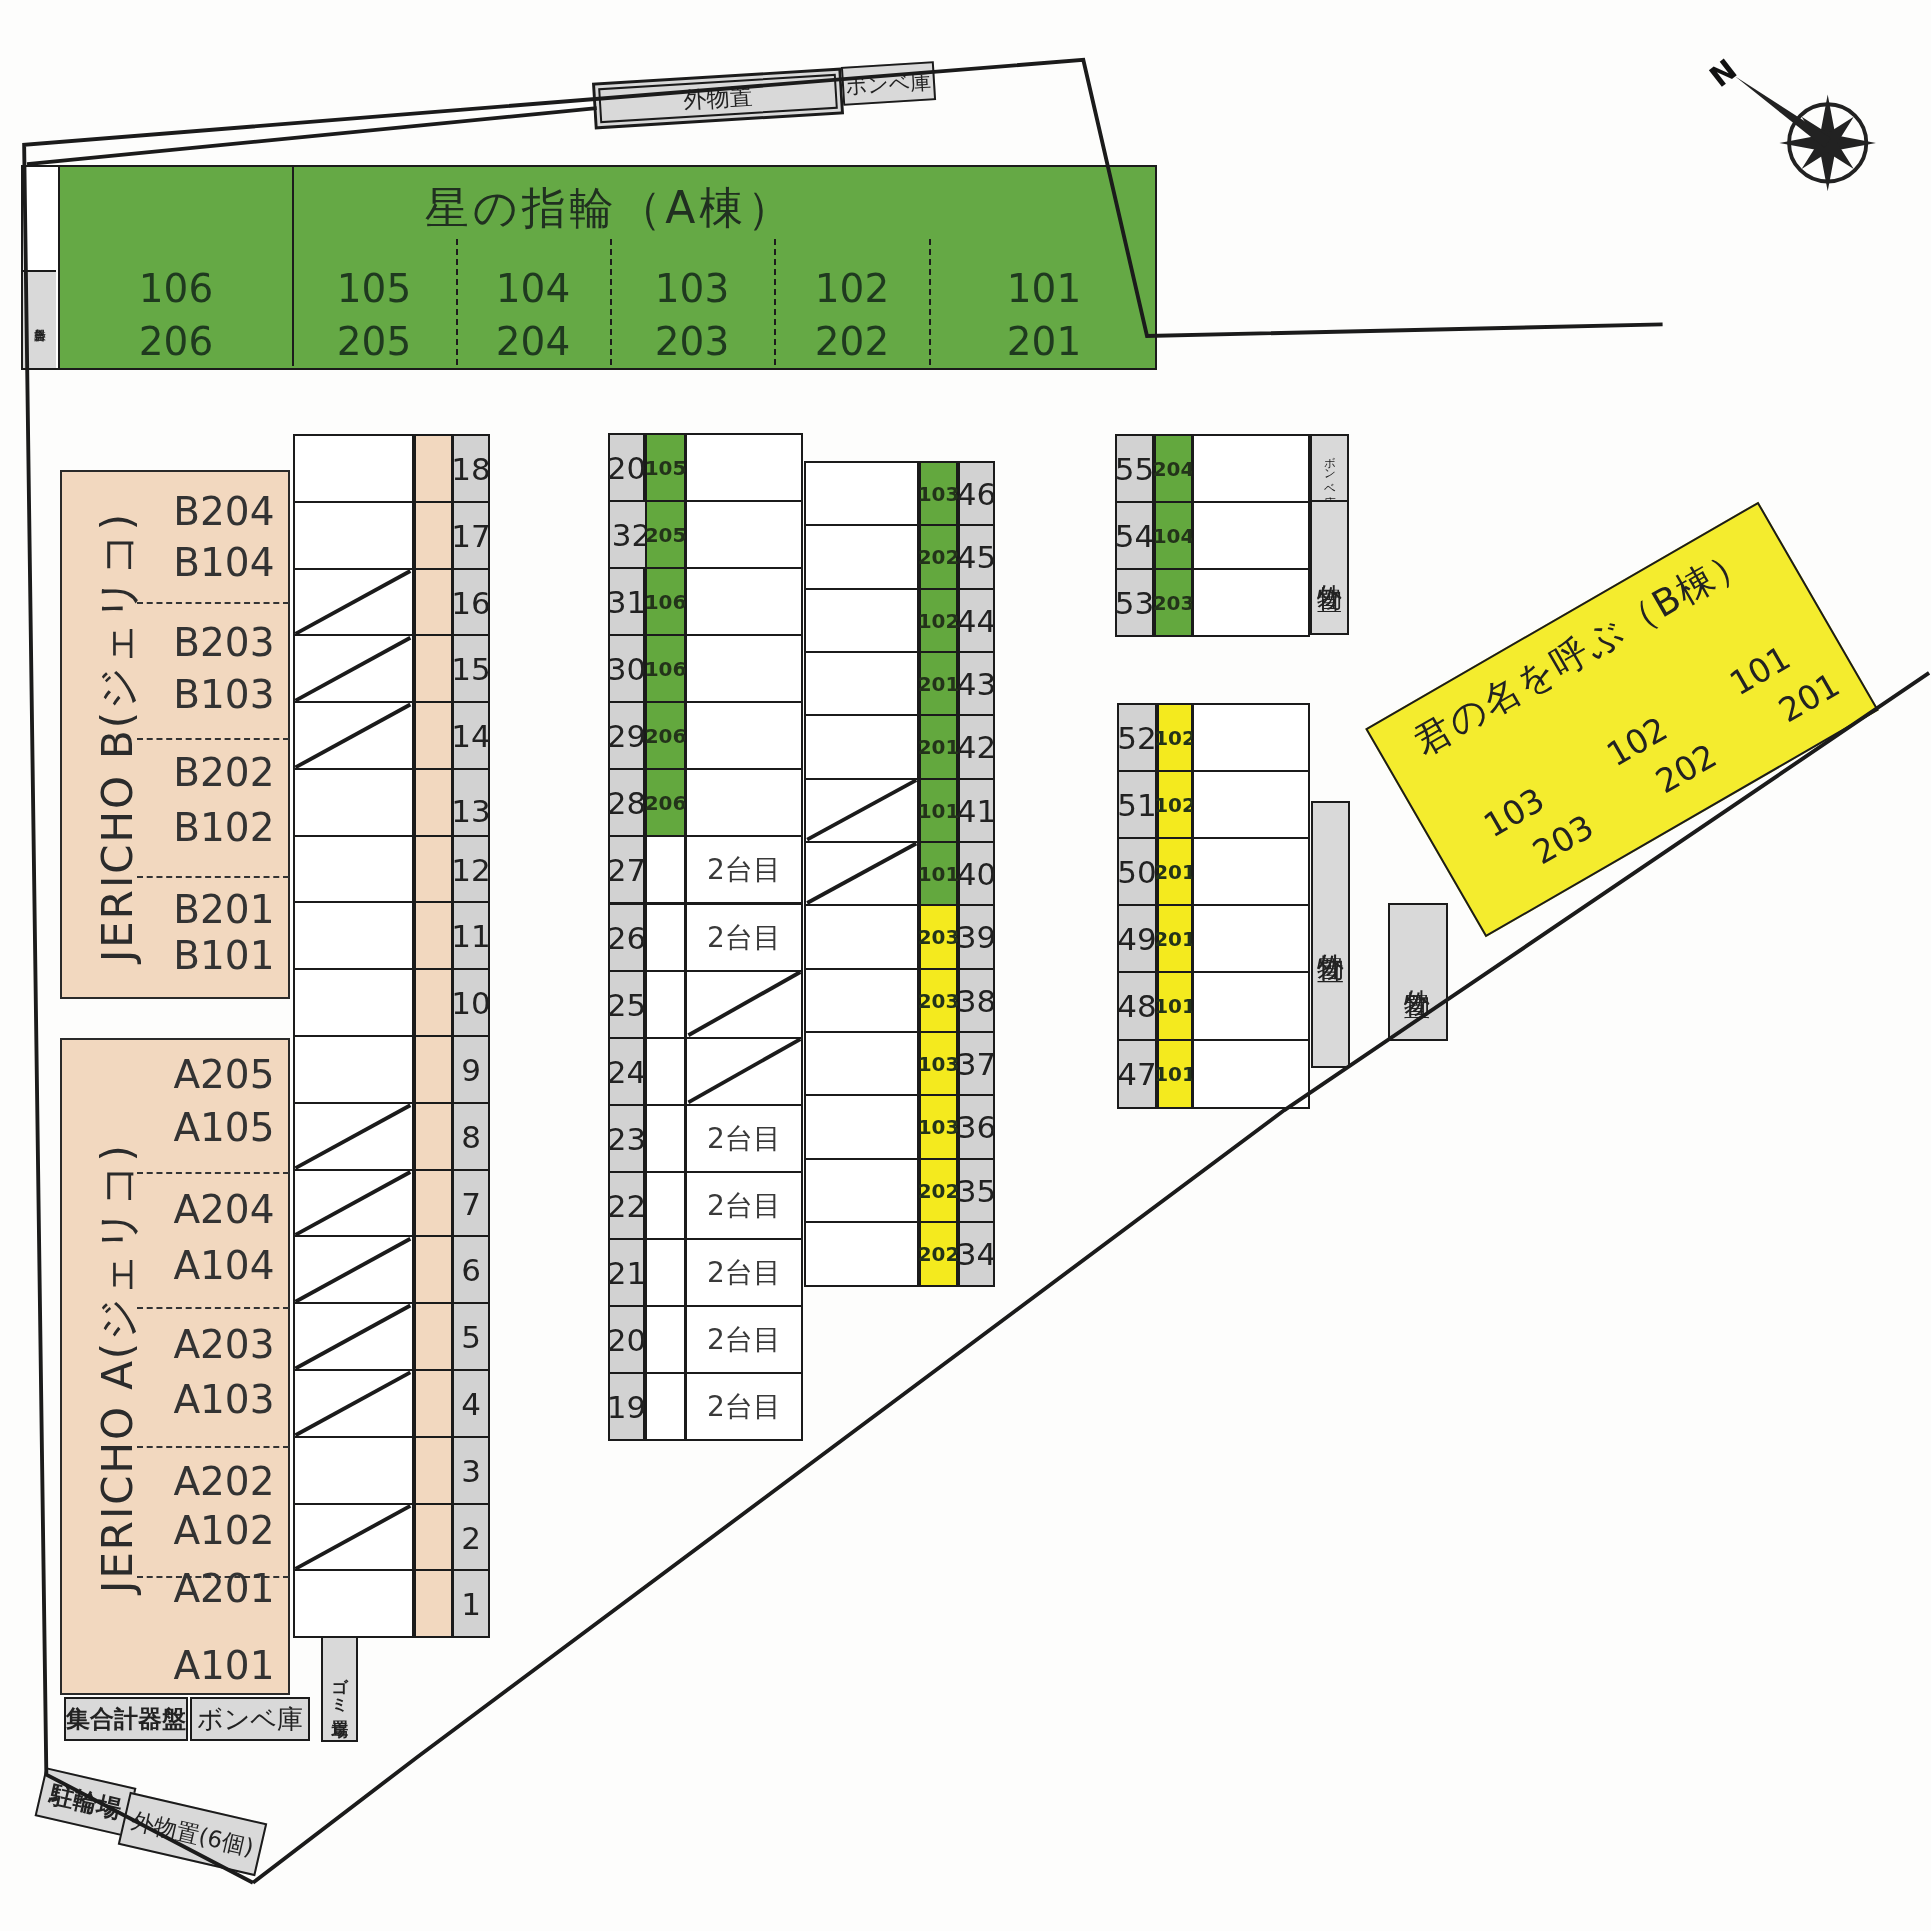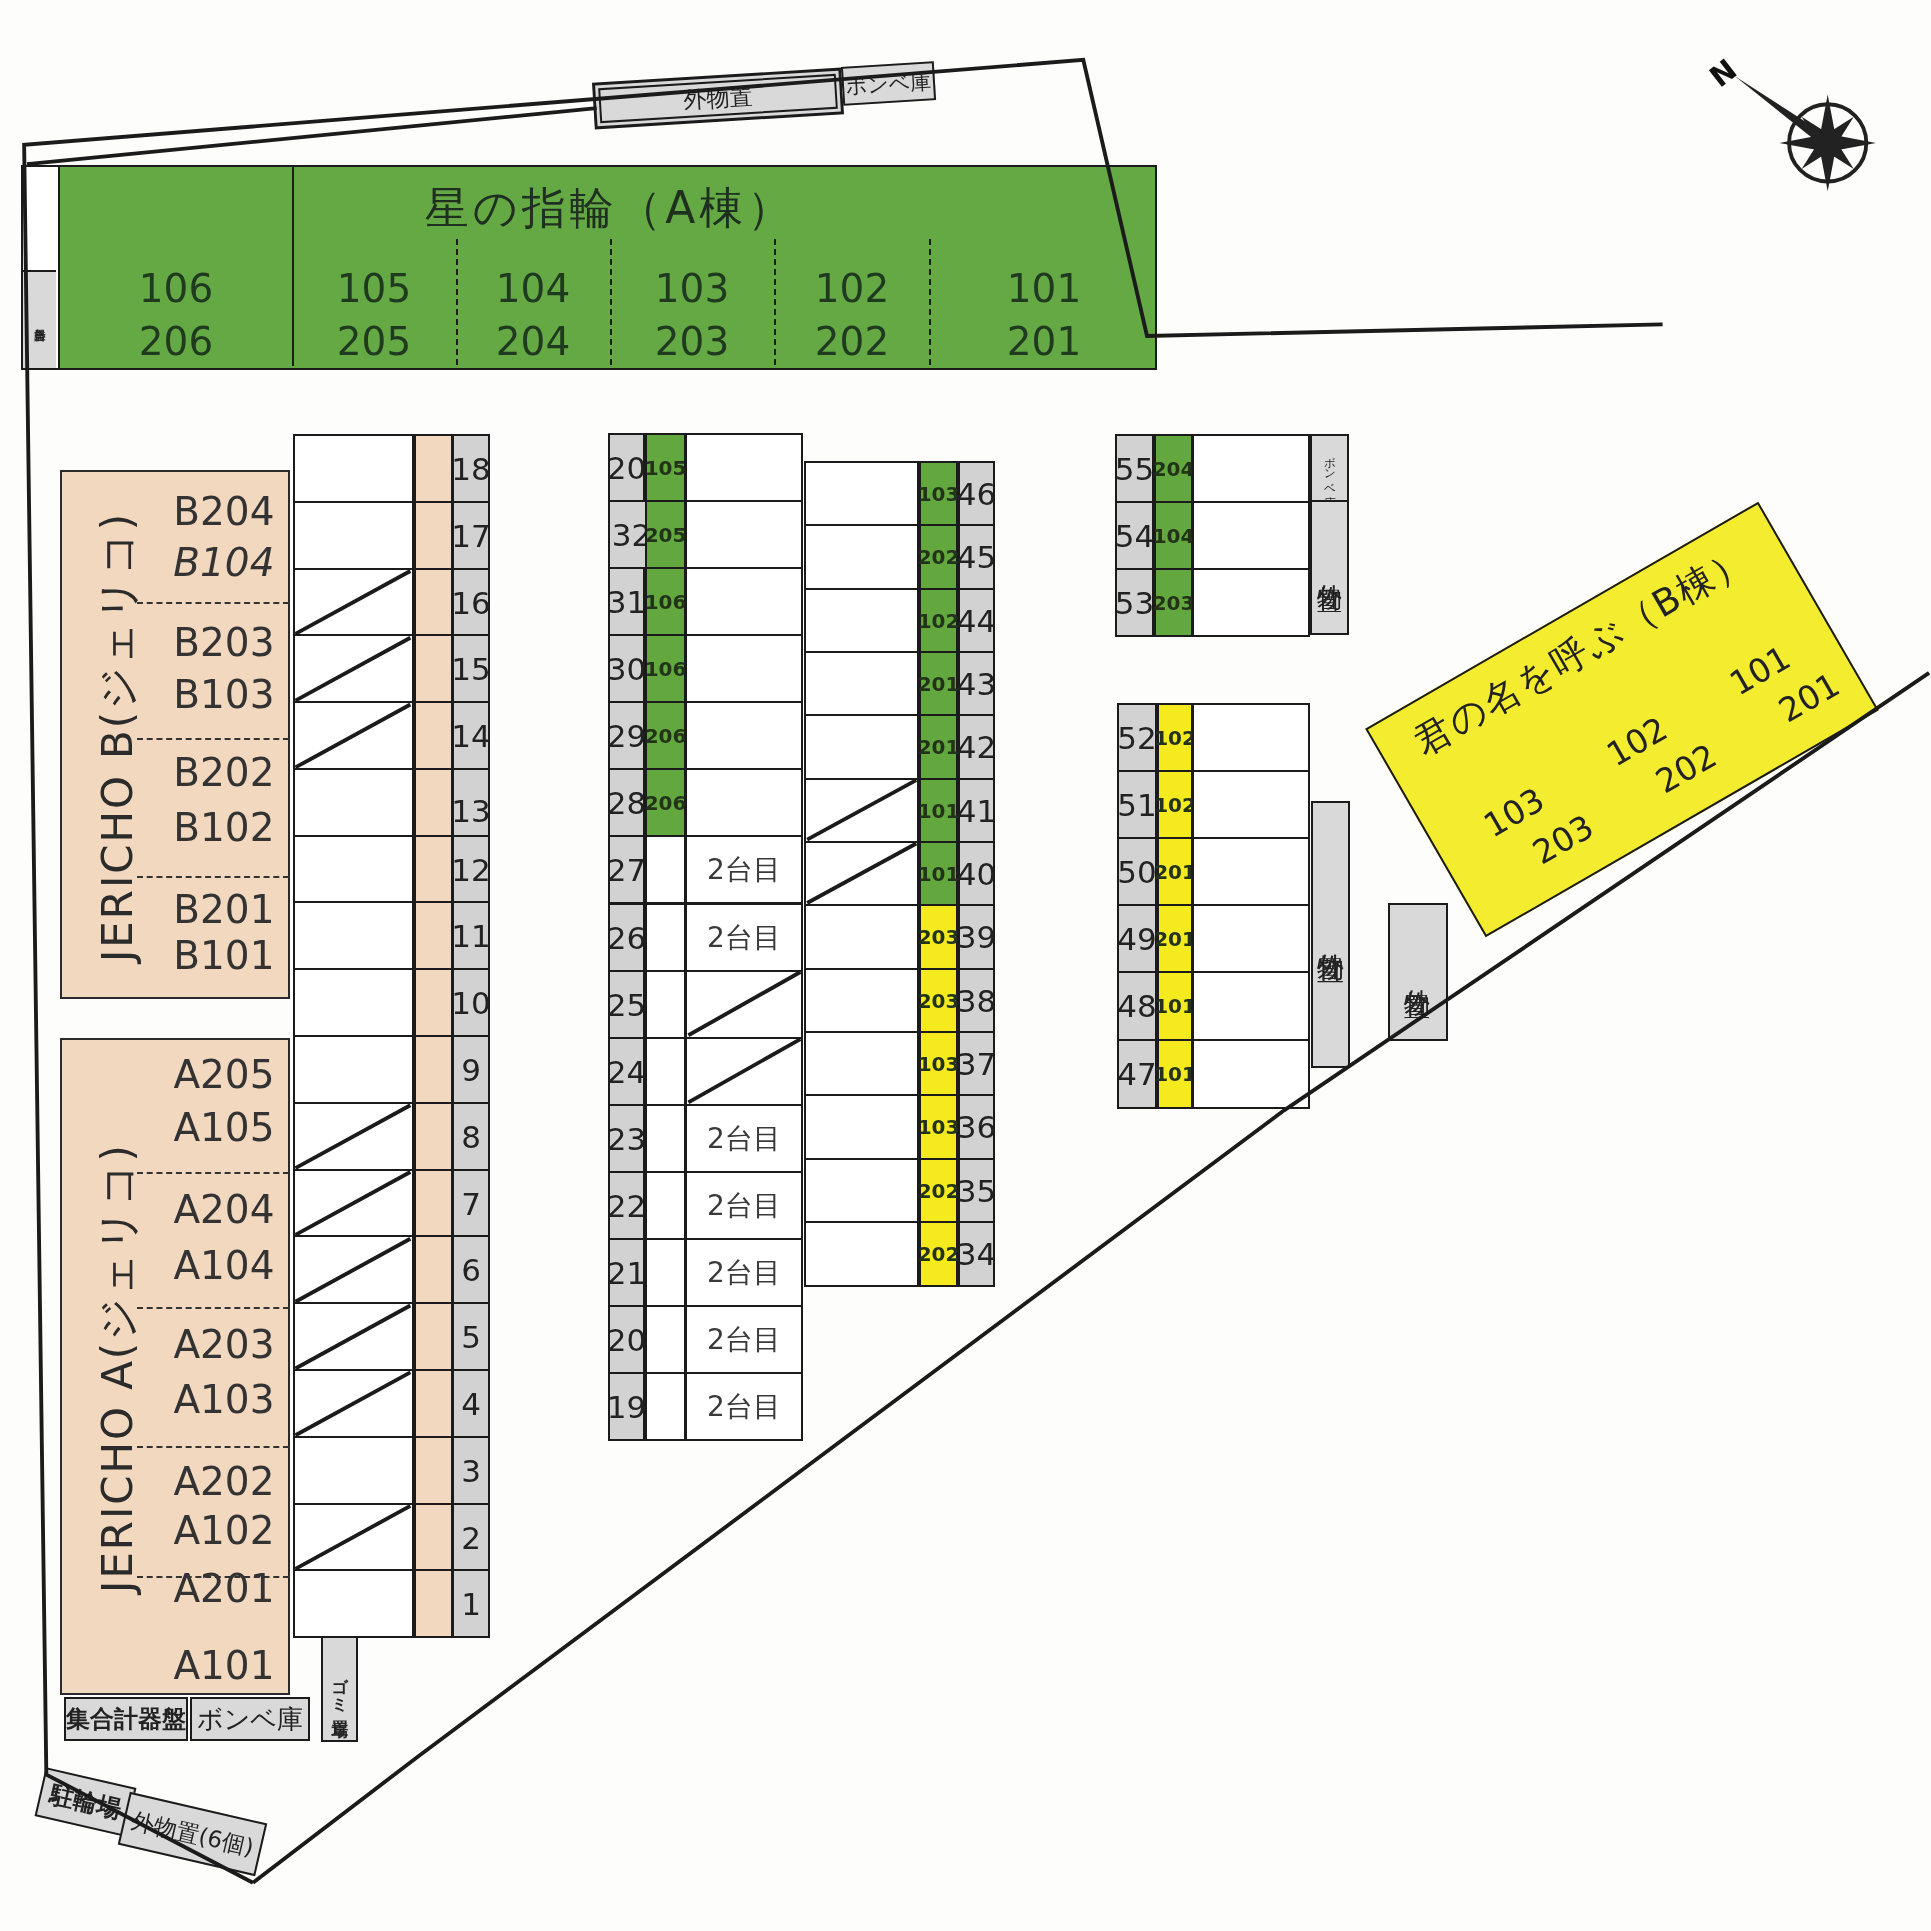--- a/index.html
+++ b/index.html
@@ -114,21 +114,21 @@
     <div class="abs" style="left:0;top:103px;width:33px;height:96px;background:#d9d9d9;border-top:2.9px solid #1b1b1b;
                 display:flex;align-items:center;justify-content:center;">
       <span class="tiny-vert">集合計器盤</span>
     </div>
   </div>
 
   <div class="bldg peach-b" style="left:60px;top:470px;width:230px;height:529px;">
     <div class="j-name" style="left:56px;top:265px;">JERICHO B(ジェリコ)</div>
     <div id="jb-units">
         <div class="j-unit" style="top: 39px;">B204</div>
-        <div class="j-unit" style="top: 90px; font-style: italic;">B104</div>
+        <div class="j-unit" style="top: 90px;">B104</div>
         <div class="j-unit" style="top: 170px;">B203</div>
         <div class="j-unit" style="top: 222px;">B103</div>
         <div class="j-unit" style="top: 300px;">B202</div>
         <div class="j-unit" style="top: 355px;">B102</div>
         <div class="j-unit" style="top: 437px; text-align: center;">B201</div>
         <div class="j-unit" style="top: 483px;">B101</div>
         <div class="j-dash" style="left: 75px; top: 130px; width: 152px;"></div>
         <div class="j-dash" style="left: 75px; top: 266px; width: 152px;"></div>
         <div class="j-dash" style="left: 75px; top: 404px; width: 152px;"></div>
       </div>

